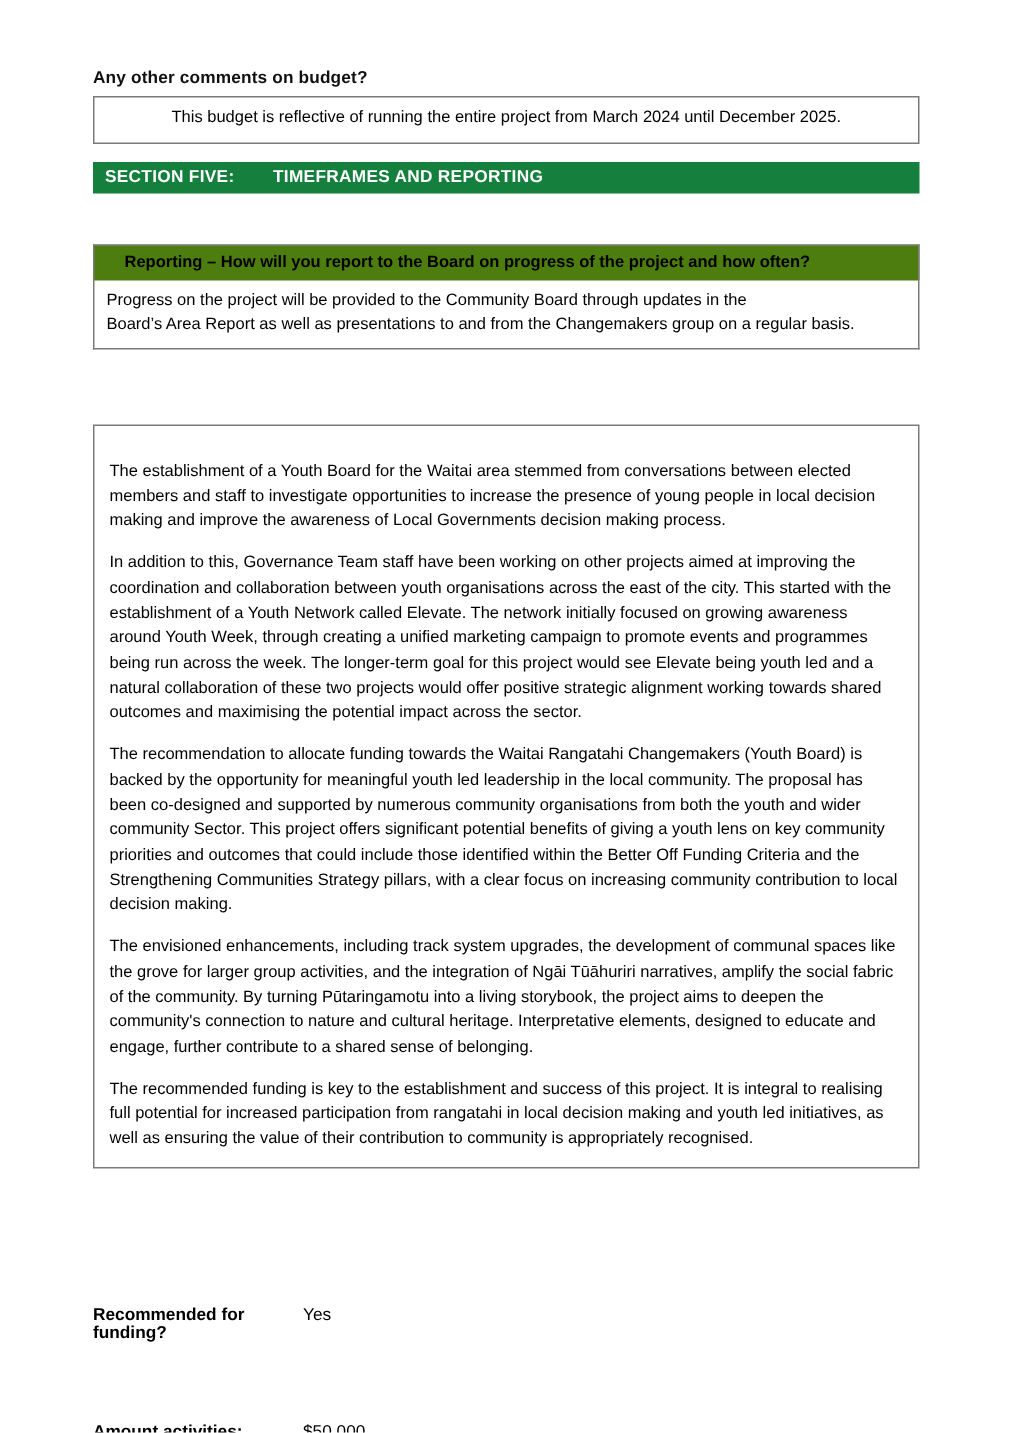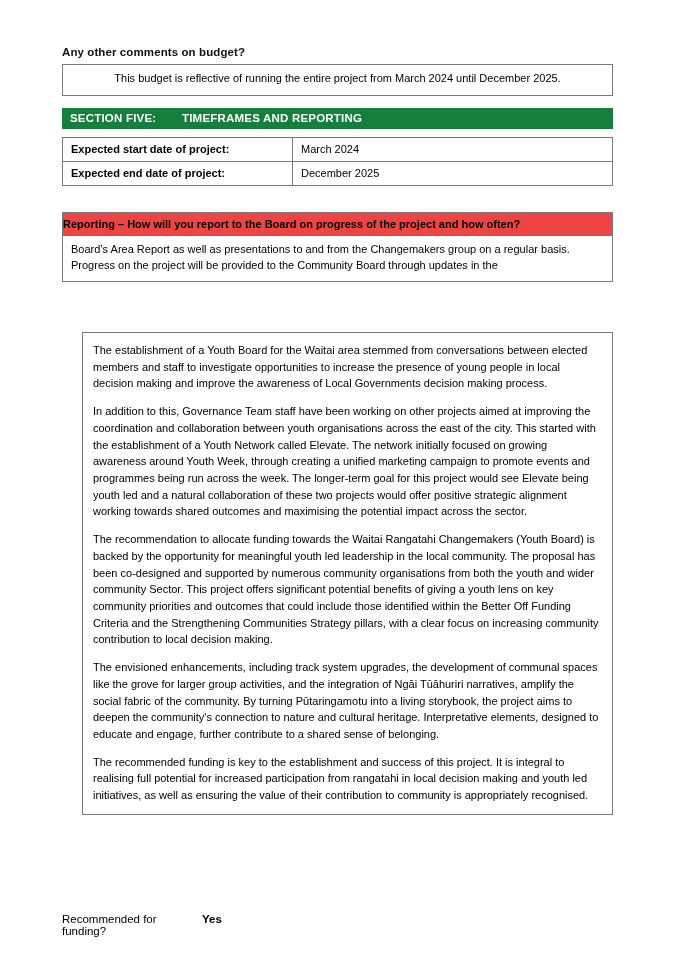--- a/index.html
+++ b/index.html
@@ -66,65 +66,64 @@
     border: 1px solid #7a7a7a;
     font-size: 11px;
     padding: 5px 8px 6px 8px;
     vertical-align: middle;
   }
   .kv-table td.k {
     width: 213px;
     font-weight: bold;
   }
   .reporting-head {
-    background: #ef4444;
+    background: #4d7c0f;
     border: 1px solid #7a7a7a;
     border-bottom: none;
     font-size: 11px;
     font-weight: bold;
-    padding: 5px 8px 6px 0;
+    padding: 5px 8px 6px 20px;
     box-sizing: border-box;
   }
   .reporting-body {
     border: 1px solid #7a7a7a;
     border-top: none;
     font-size: 11px;
     line-height: 1.5;
     padding: 5px 8px 7px 8px;
     box-sizing: border-box;
   }
   .assessment {
     border: 1px solid #7a7a7a;
     box-sizing: border-box;
-    padding: 9px 10px 10px 10px;
-    margin-left: 20px;
+    padding: 22px 10px 10px 10px;
   }
   .assessment p {
     font-size: 11px;
     line-height: 1.52;
     margin: 0 0 11px 0;
     text-align: left;
   }
   .assessment p:last-child {
     margin-bottom: 0;
   }
   .rec-row {
     display: flex;
     align-items: baseline;
     font-size: 11.5px;
     margin-top: 12px;
   }
   .rec-row .rl {
-    font-weight: normal;
+    font-weight: bold;
     width: 140px;
     display: inline-block;
-    margin-top: 48px;
   }
   .rec-row .rv {
-    font-weight: bold;
+    font-weight: normal;
+    margin-top: 42px;
   }
   .sp-8 { height: 8px; }
   .sp-12 { height: 12px; }
   .sp-26 { height: 26px; }
 </style>
 </head>
 <body>
 
 <div class="page">
 
@@ -136,39 +135,27 @@
 
   <div class="sp-12"></div>
 
   <div class="section-bar">
     <span class="sec-label">SECTION FIVE:</span>
     <span class="sec-title">TIMEFRAMES AND REPORTING</span>
   </div>
 
   <div class="sp-8"></div>
 
-  <table class="kv-table">
-    <tbody>
-        <tr>
-      <td class="k">Expected start date of project:</td>
-      <td class="v">March 2024</td>
-    </tr>
-    <tr>
-      <td class="k">Expected end date of project:</td>
-      <td class="v">December 2025</td>
-    </tr>
-  </tbody>
-    </table>
 
   <div class="sp-26"></div>
 
   <div class="reporting-head">Reporting – How will you report to the Board on progress of the project and how often?</div>
   <div class="reporting-body">
+    <div>Progress on the project will be provided to the Community Board through updates in the</div>
     <div>Board’s Area Report as well as presentations to and from the Changemakers group on a regular basis.</div>
-    <div>Progress on the project will be provided to the Community Board through updates in the</div>
   </div>
 
   <div class="sp-26"></div>
   <div class="sp-12"></div>
 
 
   <div class="sp-12"></div>
 
   <div class="assessment">
     <p>The establishment of a Youth Board for the Waitai area stemmed from conversations between elected members and staff to investigate opportunities to increase the presence of young people in local decision making and improve the awareness of Local Governments decision making process.</p>

